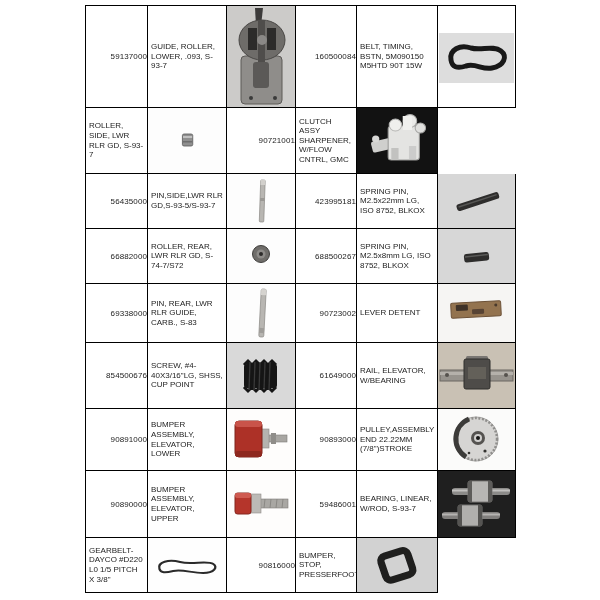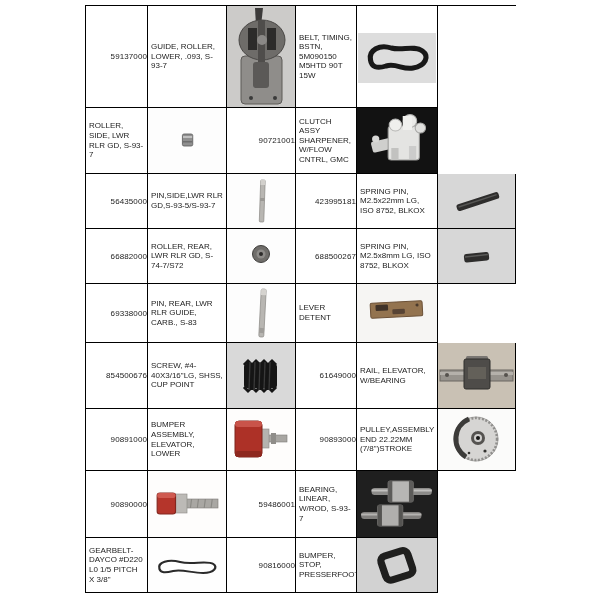--- a/index.html
+++ b/index.html
@@ -44,20 +44,23 @@
             <circle cx="48" cy="92" r="2" fill="#3a3a3a"></circle>
           <path d="M28 2 L36 2 L34 20 L29 20 Z" fill="#3c3b3a"></path>
           <ellipse cx="35" cy="34" rx="23" ry="20" fill="#6e6c69" stroke="#4a4846"></ellipse>
           <rect x="21" y="22" width="9" height="22" fill="#2c2b2a"></rect>
           <rect x="40" y="22" width="9" height="22" fill="#2c2b2a"></rect>
           <rect x="31" y="14" width="7" height="50" fill="#4f4d4b"></rect>
           <rect x="26" y="56" width="16" height="26" rx="3" fill="#5b5957"></rect>
           <circle cx="35" cy="34" r="5" fill="#8a8886"></circle>
         </svg>
       </div>
+      <div class="cell pn">
+          <span>160500084</span>
+        </div>
       <div class="cell desc">
           <span>BELT, TIMING, BSTN, 5M090150 M5HTD 90T 15W</span>
         </div>
       <div class="cell img">
         <svg viewBox="0 0 77 101" preserveAspectRatio="none">
           <rect width="77" height="101" fill="#ffffff"></rect>
           <rect x="1" y="27" width="75" height="50" fill="#dddddd"></rect>
           <path d="M13 54 C11 44 22 38 33 42 C43 45 55 39 63 45 C70 50 66 60 54 62 C44 64 38 57 28 60 C19 63 14 61 13 54 Z" fill="none" stroke="#181818" stroke-width="5" stroke-linejoin="round"></path>
         </svg>
       </div>
@@ -173,20 +176,23 @@
       <div class="cell img">
         <svg viewBox="0 0 68 58" preserveAspectRatio="none">
           <rect width="68" height="58" fill="#fdfdfd"></rect>
           <g transform="rotate(3 35 29)">
             <rect x="33" y="5" width="5" height="48" rx="1.5" fill="#b8b6b2" stroke="#8a8884" stroke-width="0.7"></rect>
             <rect x="33" y="5" width="5" height="6" fill="#d5d3cf"></rect>
             <rect x="33" y="44" width="5" height="5" fill="#9f9d99"></rect>
           </g>
         </svg>
       </div>
+      <div class="cell pn">
+          <span>90723002</span>
+        </div>
       <div class="cell desc">
           <span>LEVER DETENT</span>
         </div>
       <div class="cell img">
         <svg viewBox="0 0 77 58" preserveAspectRatio="none">
           <rect width="77" height="58" fill="#f6f5f3"></rect>
           <g transform="rotate(-3 38 26)">
             <rect x="13" y="18" width="50" height="15" rx="1.5" fill="#93734f" stroke="#6d5238"></rect>
             <rect x="18" y="20" width="12" height="6" rx="1" fill="#3f3228"></rect>
             <rect x="34" y="25" width="12" height="5" rx="1" fill="#574334"></rect>
@@ -271,20 +277,23 @@
           <circle cx="40" cy="29" r="2" fill="#151514"></circle>
           <circle cx="47" cy="42" r="1.6" fill="#33322f"></circle>
           <circle cx="31" cy="44" r="1.3" fill="#33322f"></circle>
         </svg>
       </div>
     </div>
 
     <div class="row" style="height:67px">
       <div class="cell pn">
           <span>90890000</span>
+        </div>
+      <div class="cell desc">
+          <span>BUMPER ASSEMBLY, ELEVATOR, UPPER</span>
         </div>
       <div class="cell img">
         <svg viewBox="0 0 68 66" preserveAspectRatio="none">
           <rect width="68" height="66" fill="#fefdfc"></rect>
           <rect x="33" y="28" width="28" height="9" fill="#a9a7a3" stroke="#807e7a" stroke-width="0.6"></rect>
           <line x1="38" y1="28" x2="37" y2="37" stroke="#8a8884" stroke-width="1"></line>
           <line x1="44" y1="28" x2="43" y2="37" stroke="#8a8884" stroke-width="1"></line>
           <line x1="50" y1="28" x2="49" y2="37" stroke="#8a8884" stroke-width="1"></line>
           <line x1="56" y1="28" x2="55" y2="37" stroke="#8a8884" stroke-width="1"></line>
           <rect x="23" y="23" width="11" height="19" fill="#bcbab6" stroke="#8f8d89" stroke-width="0.6"></rect>

